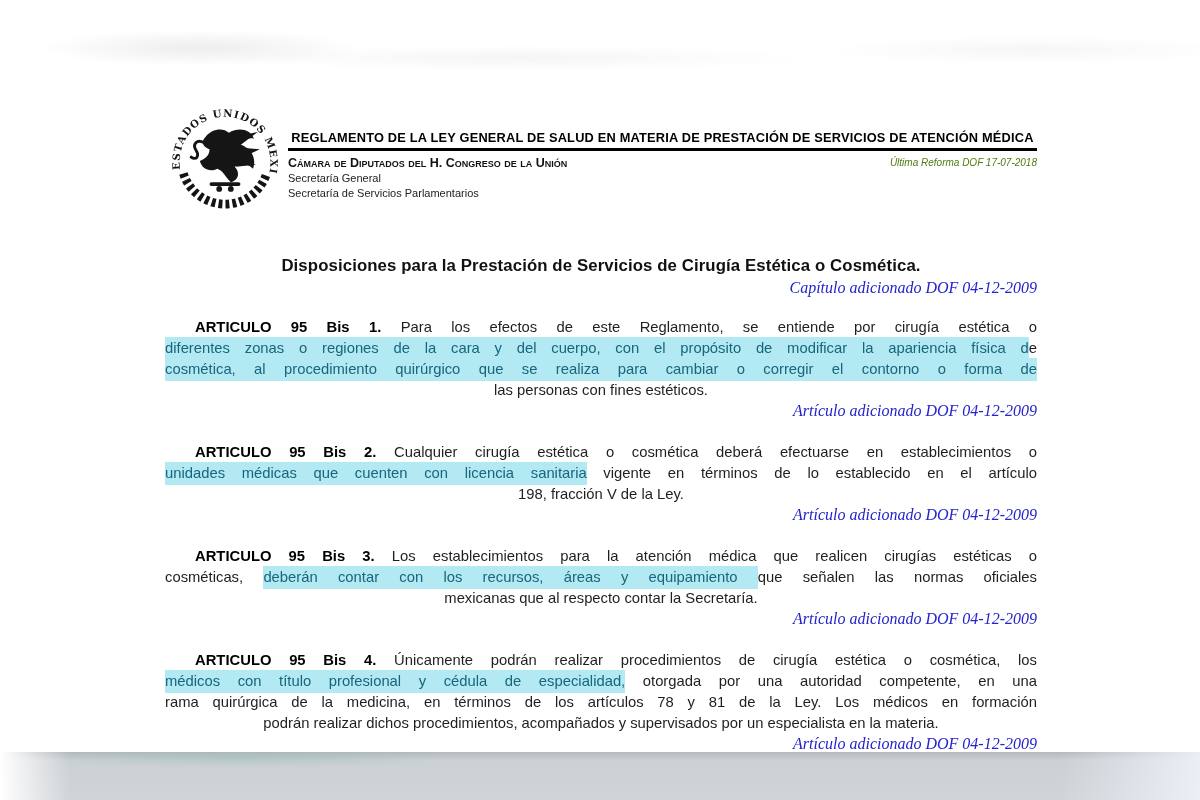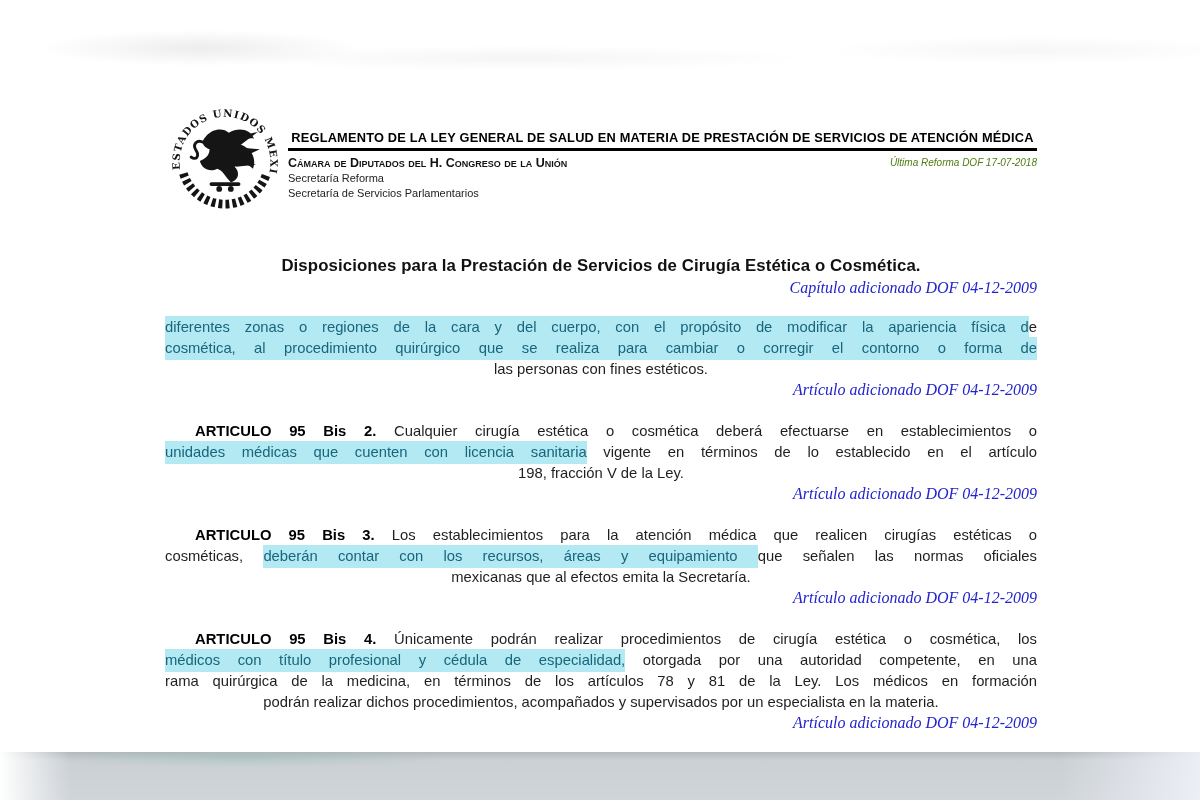--- a/index.html
+++ b/index.html
@@ -105,48 +105,49 @@
           <rect x="44" y="85" width="32" height="4" rx="2" fill="#151515"></rect>
           <circle cx="54" cy="92" r="3" fill="#151515"></circle>
           <circle cx="66" cy="92" r="3" fill="#151515"></circle>
         </svg>
       </div>
       <div class="header-right">
         <span class="doc-title">REGLAMENTO DE LA LEY GENERAL DE SALUD EN MATERIA DE PRESTACIÓN DE SERVICIOS DE ATENCIÓN MÉDICA</span>
         <div class="sub-row">
           <div>
             <div class="chamber">Cámara de Diputados del H. Congreso de la Unión</div>
-            <div class="secretaria">Secretaría Reforma</div>
+            <div class="secretaria">Secretaría General</div>
             <div class="secretaria">Secretaría de Servicios Parlamentarios</div>
           </div>
           <div class="reform">Última Reforma DOF 17-07-2018</div>
         </div>
       </div>
     </header>
 
     <main>
       <h1 class="section-heading">Disposiciones para la Prestación de Servicios de Cirugía Estética o Cosmética.</h1>
       <div class="note">Capítulo adicionado DOF 04-12-2009</div>
       <div id="articles">
           <div class="article">
+            <div class="pline first"><span class="b">ARTICULO 95 Bis 1.</span><span> Para los efectos de este Reglamento, se entiende por cirugía estética o</span></div>
             <div class="pline"><span class="hl">diferentes zonas o regiones de la cara y del cuerpo, con el propósito de modificar la apariencia física d</span><span>e</span></div>
             <div class="pline"><span class="hl">cosmética, al procedimiento quirúrgico que se realiza para cambiar o corregir el contorno o forma de</span></div>
             <div class="pline last"><span>las personas con  fines estéticos.</span></div>
             <div class="art-note">Artículo adicionado DOF 04-12-2009</div>
           </div>
           <div class="article">
             <div class="pline first"><span class="b">ARTICULO 95 Bis 2.</span><span> Cualquier cirugía estética o cosmética deberá efectuarse en establecimientos o</span></div>
             <div class="pline"><span class="hl">unidades médicas que cuenten con licencia sanitaria</span><span> vigente en términos de lo establecido en el artículo</span></div>
             <div class="pline last"><span>198, fracción V de la Ley.</span></div>
             <div class="art-note">Artículo adicionado DOF 04-12-2009</div>
           </div>
           <div class="article">
             <div class="pline first"><span class="b">ARTICULO 95 Bis 3.</span><span> Los establecimientos para la atención médica que realicen cirugías estéticas o</span></div>
             <div class="pline"><span>cosméticas, </span><span class="hl">deberán contar con los recursos, áreas y equipamiento </span><span>que señalen las normas oficiales</span></div>
-            <div class="pline last"><span>mexicanas que al efectos emita la Secretaría.</span></div>
+            <div class="pline last"><span>mexicanas que al respecto contar la Secretaría.</span></div>
             <div class="art-note">Artículo adicionado DOF 04-12-2009</div>
           </div>
           <div class="article">
             <div class="pline first"><span class="b">ARTICULO 95 Bis 4.</span><span> Únicamente podrán realizar procedimientos de cirugía estética o cosmética, los</span></div>
             <div class="pline"><span class="hl">médicos con título profesional y cédula de especialidad,</span><span> otorgada por una autoridad competente, en una</span></div>
             <div class="pline"><span>rama quirúrgica de la medicina, en términos de los artículos 78 y 81 de la Ley. Los médicos en formación</span></div>
             <div class="pline last"><span>podrán realizar dichos procedimientos, acompañados y supervisados por un especialista en la materia.</span></div>
             <div class="art-note">Artículo adicionado DOF 04-12-2009</div>
           </div>
         </div>

